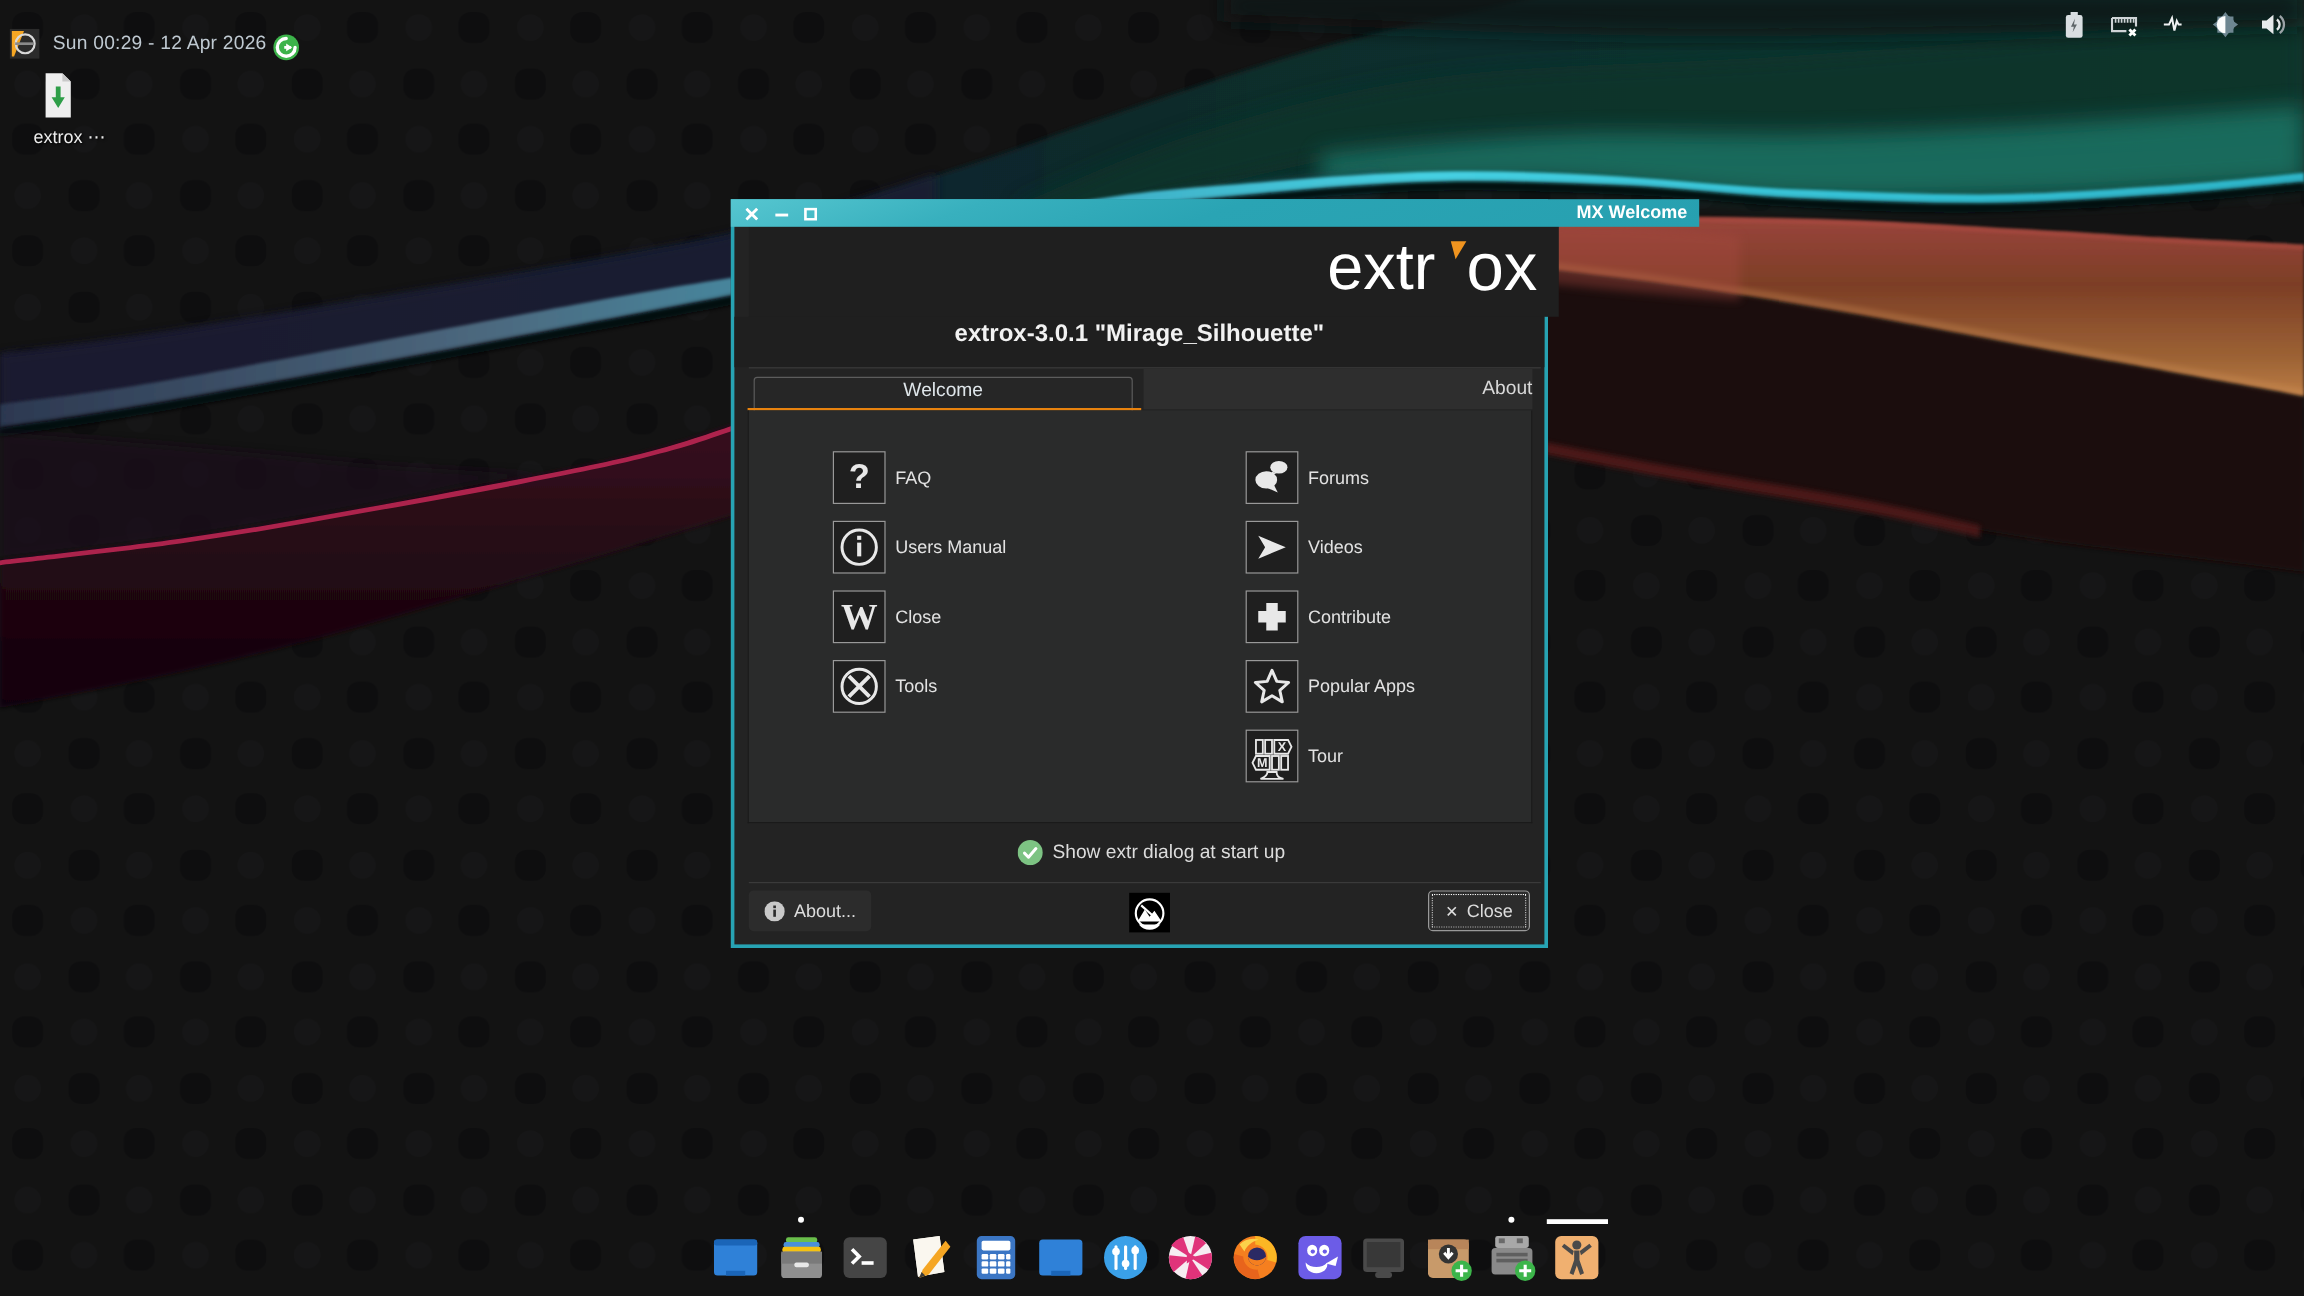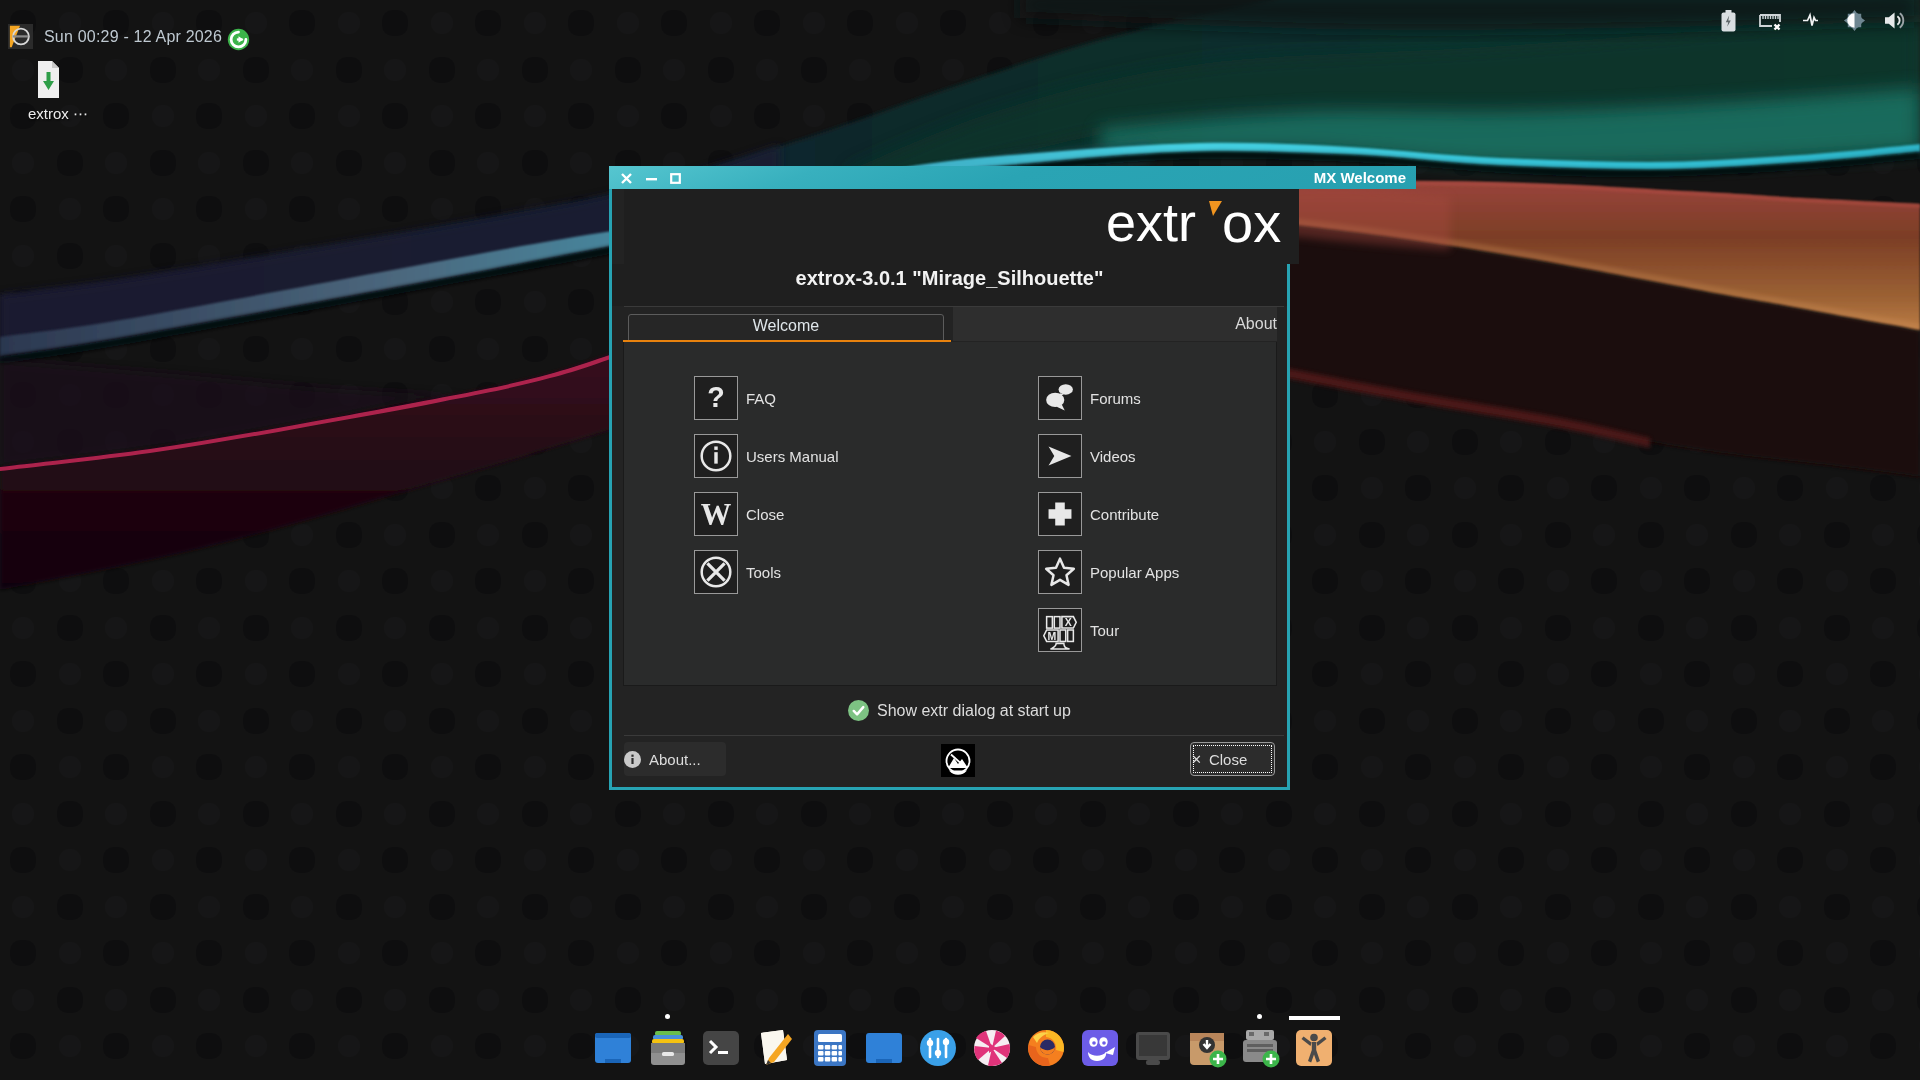--- a/index.html
+++ b/index.html
@@ -28,21 +28,21 @@
 #content{position:absolute;left:11px;top:173px;width:654px;height:344px;background:#2a2b2b;
 border-left:1px solid #1a1a1a;border-right:1px solid #1a1a1a;border-bottom:1px solid #1a1a1a;box-sizing:border-box;}
 .item{position:absolute;display:flex;align-items:center;height:44px;}
 .ibox{width:44px;height:44px;background:#1f1f1f;border:1px solid #999;box-sizing:border-box;
 display:flex;align-items:center;justify-content:center;flex:none;}
 .item .txt{margin-left:8px;color:#e2e2e2;font-size:15px;white-space:nowrap;}
 #startup{position:absolute;left:236px;top:531px;height:24px;white-space:nowrap;font-size:0;}
 #startup .txt{color:#dcdcdc;font-size:16px;vertical-align:middle;margin-left:8px;}
 #botline{position:absolute;left:12px;top:566px;width:660px;height:1px;background:#3a3a3a;}
 .btn{position:absolute;top:573px;height:34px;background:#2c2c2c;border-radius:4px;color:#ddd;
-font-size:15px;display:flex;align-items:center;box-sizing:border-box;}
+font-size:15px;display:flex;align-items:center;justify-content:center;box-sizing:border-box;}
 #aboutbtn{left:12px;width:102px;}
 #mxsq{position:absolute;left:329px;top:575px;width:34px;height:33px;background:#000;
 display:flex;align-items:center;justify-content:center;}
 #closebtn{left:578px;width:85px;border:1px solid #999;outline:1px dotted #fff;outline-offset:-4px;}
 
 .dk{position:absolute;width:40px;height:40px;top:1028px;}
 </style></head>
 <body>
 <svg id="wall" viewBox="0 0 1920 1080">
 <defs>

